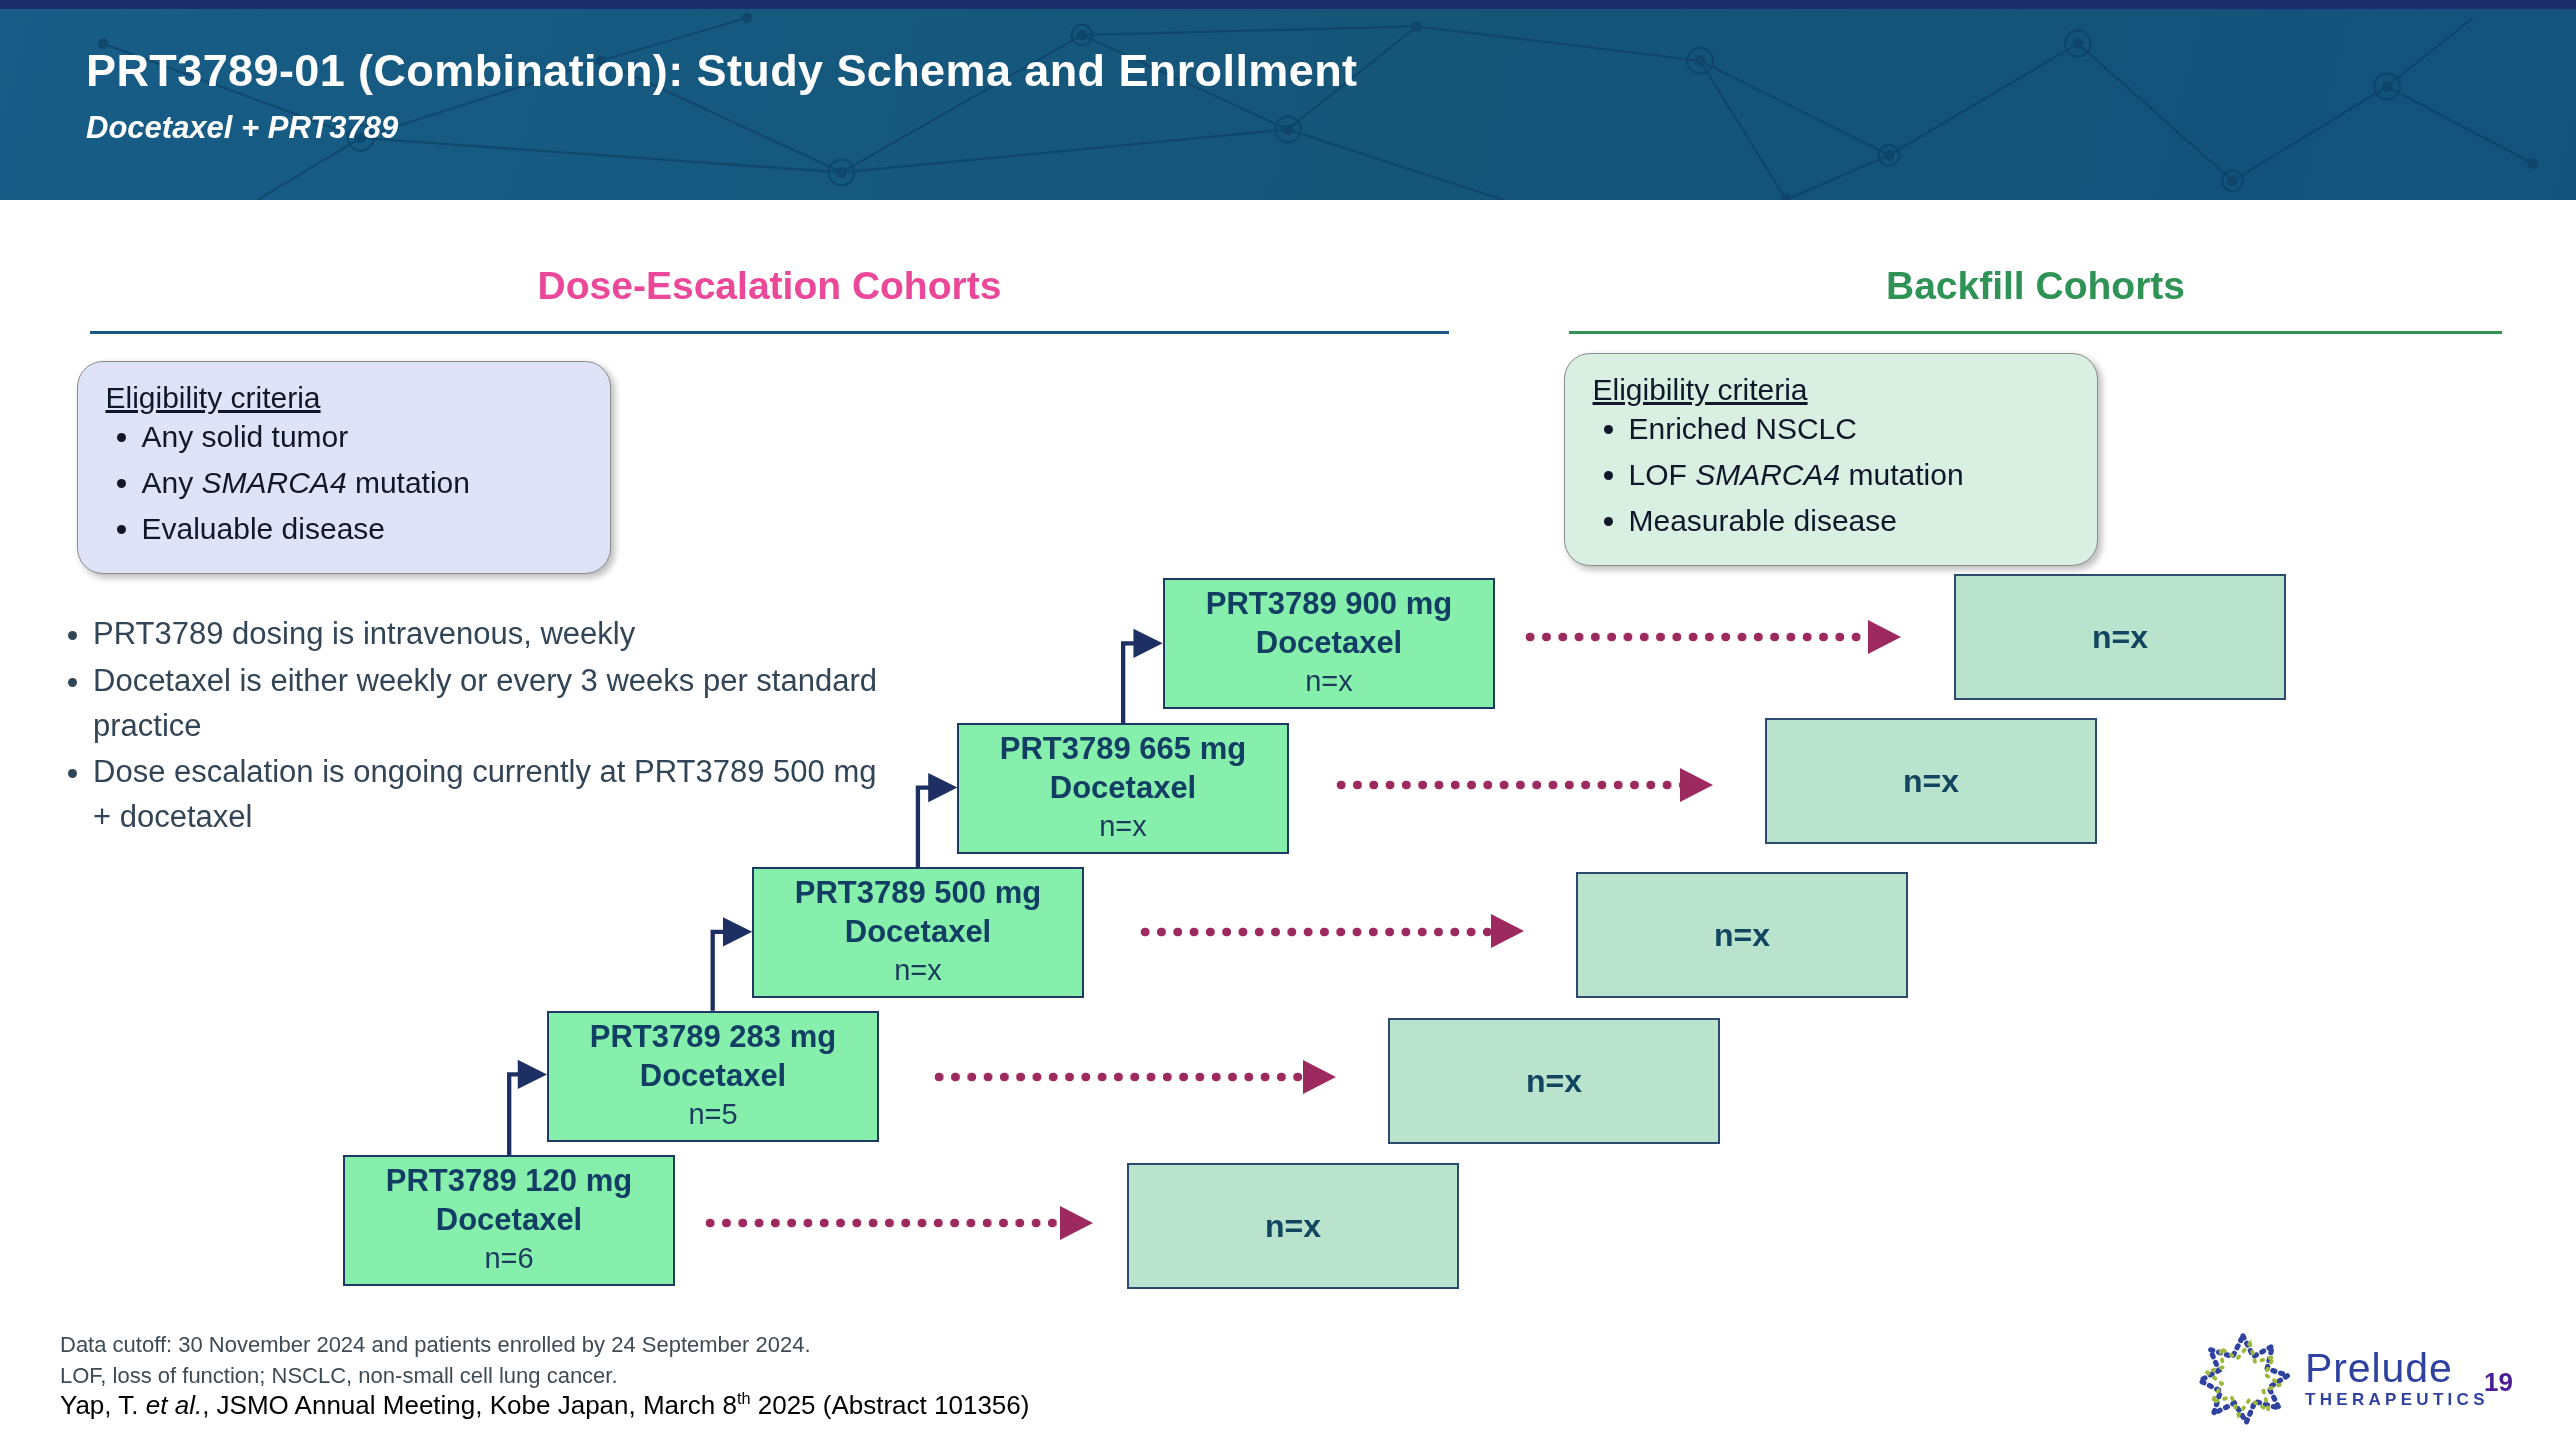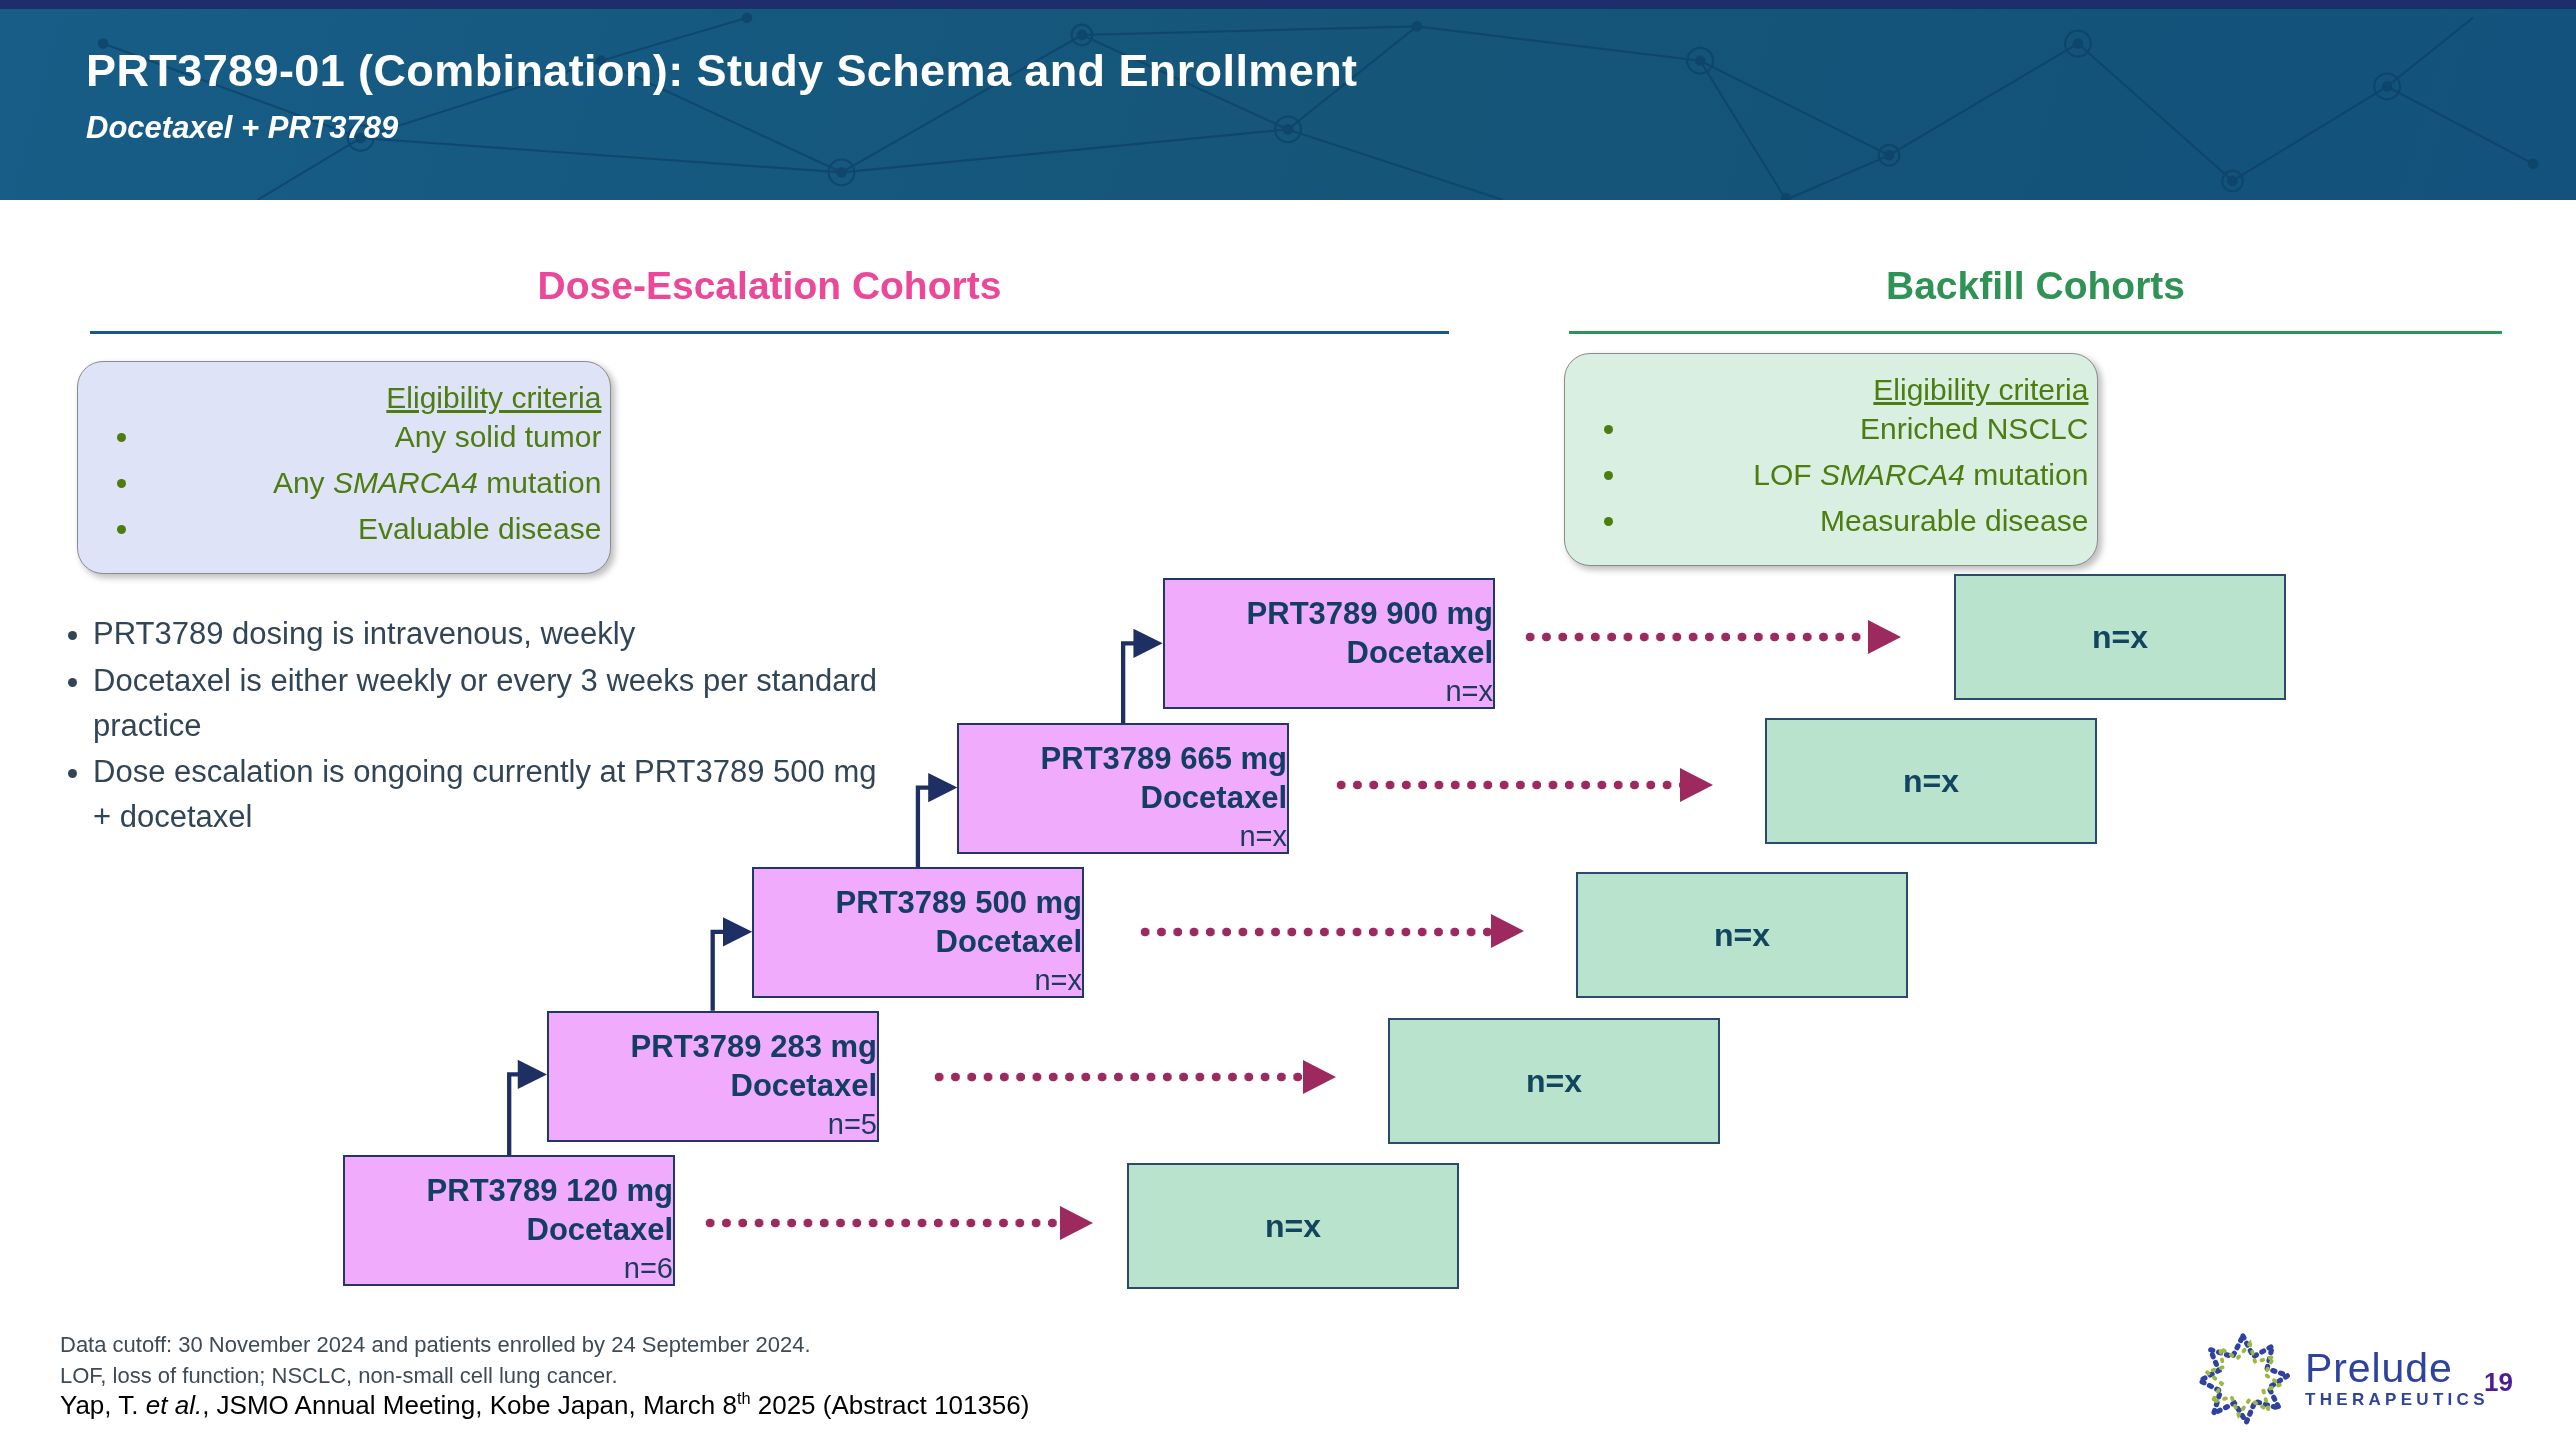--- a/index.html
+++ b/index.html
@@ -17,35 +17,35 @@
   
   .col-heading{font-size:39px;font-weight:bold;text-align:center;}
   .heading-left{left:90px;top:264px;width:1359px;color:#ec4899;}
   .heading-right{left:1569px;top:264px;width:933px;color:#2e9355;}
   .rule{height:3.4px;}
   .rule-left{left:90px;top:331px;width:1359px;background:#1b5688;}
   .rule-right{left:1569px;top:331px;width:933px;background:#2e9355;}
 
   
   .elig-box{width:534px;height:213px;border:1.7px solid #8c8c8c;border-radius:26px;
-            padding:19px 8.6px 8.6px 27.5px;color:#4d7c0f;box-shadow:3.4px 3.4px 6px rgba(0,0,0,.25);text-align:right;}
+            padding:19px 8.6px 8.6px 27.5px;color:#0f172a;box-shadow:3.4px 3.4px 6px rgba(0,0,0,.25);}
   .elig-left{left:77px;top:361px;background:#dfe3f8;}
   .elig-right{left:1564px;top:353px;background:#d8efe2;}
   .elig-heading{font-size:30px;text-decoration:underline;margin-bottom:5.2px;}
   .elig-list{margin:5.2px 0 0 0;padding-left:36px;font-size:30px;list-style:disc;}
   .elig-list li{margin-bottom:12px;}
 
   
   .notes{left:64px;top:611px;width:824px;color:#324556;font-size:31px;line-height:45px;}
   .notes ul{margin:0;padding-left:29px;list-style:disc;}
   .notes li{margin-bottom:1.7px;}
 
   
-  .dose-box{width:332px;height:131px;background:#f0abfc;border:2.6px solid #1f3864;text-align:right;
-            padding-top:14px;}
+  .dose-box{width:332px;height:131px;background:#86efac;border:2.6px solid #1f3864;text-align:center;
+            padding-top:4px;}
   .dose-line{font-size:31px;font-weight:bold;color:#123e63;line-height:39px;}
   .n-line{font-size:29px;color:#1c3a5c;line-height:38px;}
   .backfill-box{width:332px;height:126px;background:#b9e3cc;border:2.6px solid #2c4a6e;
                 display:flex;align-items:center;justify-content:center;}
   .backfill-box span{font-size:32px;font-weight:bold;color:#12455f;}
 
   
   .dots{height:10.3px;background-image:radial-gradient(circle,#9c2a5e 4.3px,transparent 4.8px);
         background-size:16.3px 10.3px;background-repeat:repeat-x;background-position:left center;}
   .dart{width:0;height:0;border-left:33px solid #9c2a5e;border-top:17px solid transparent;

